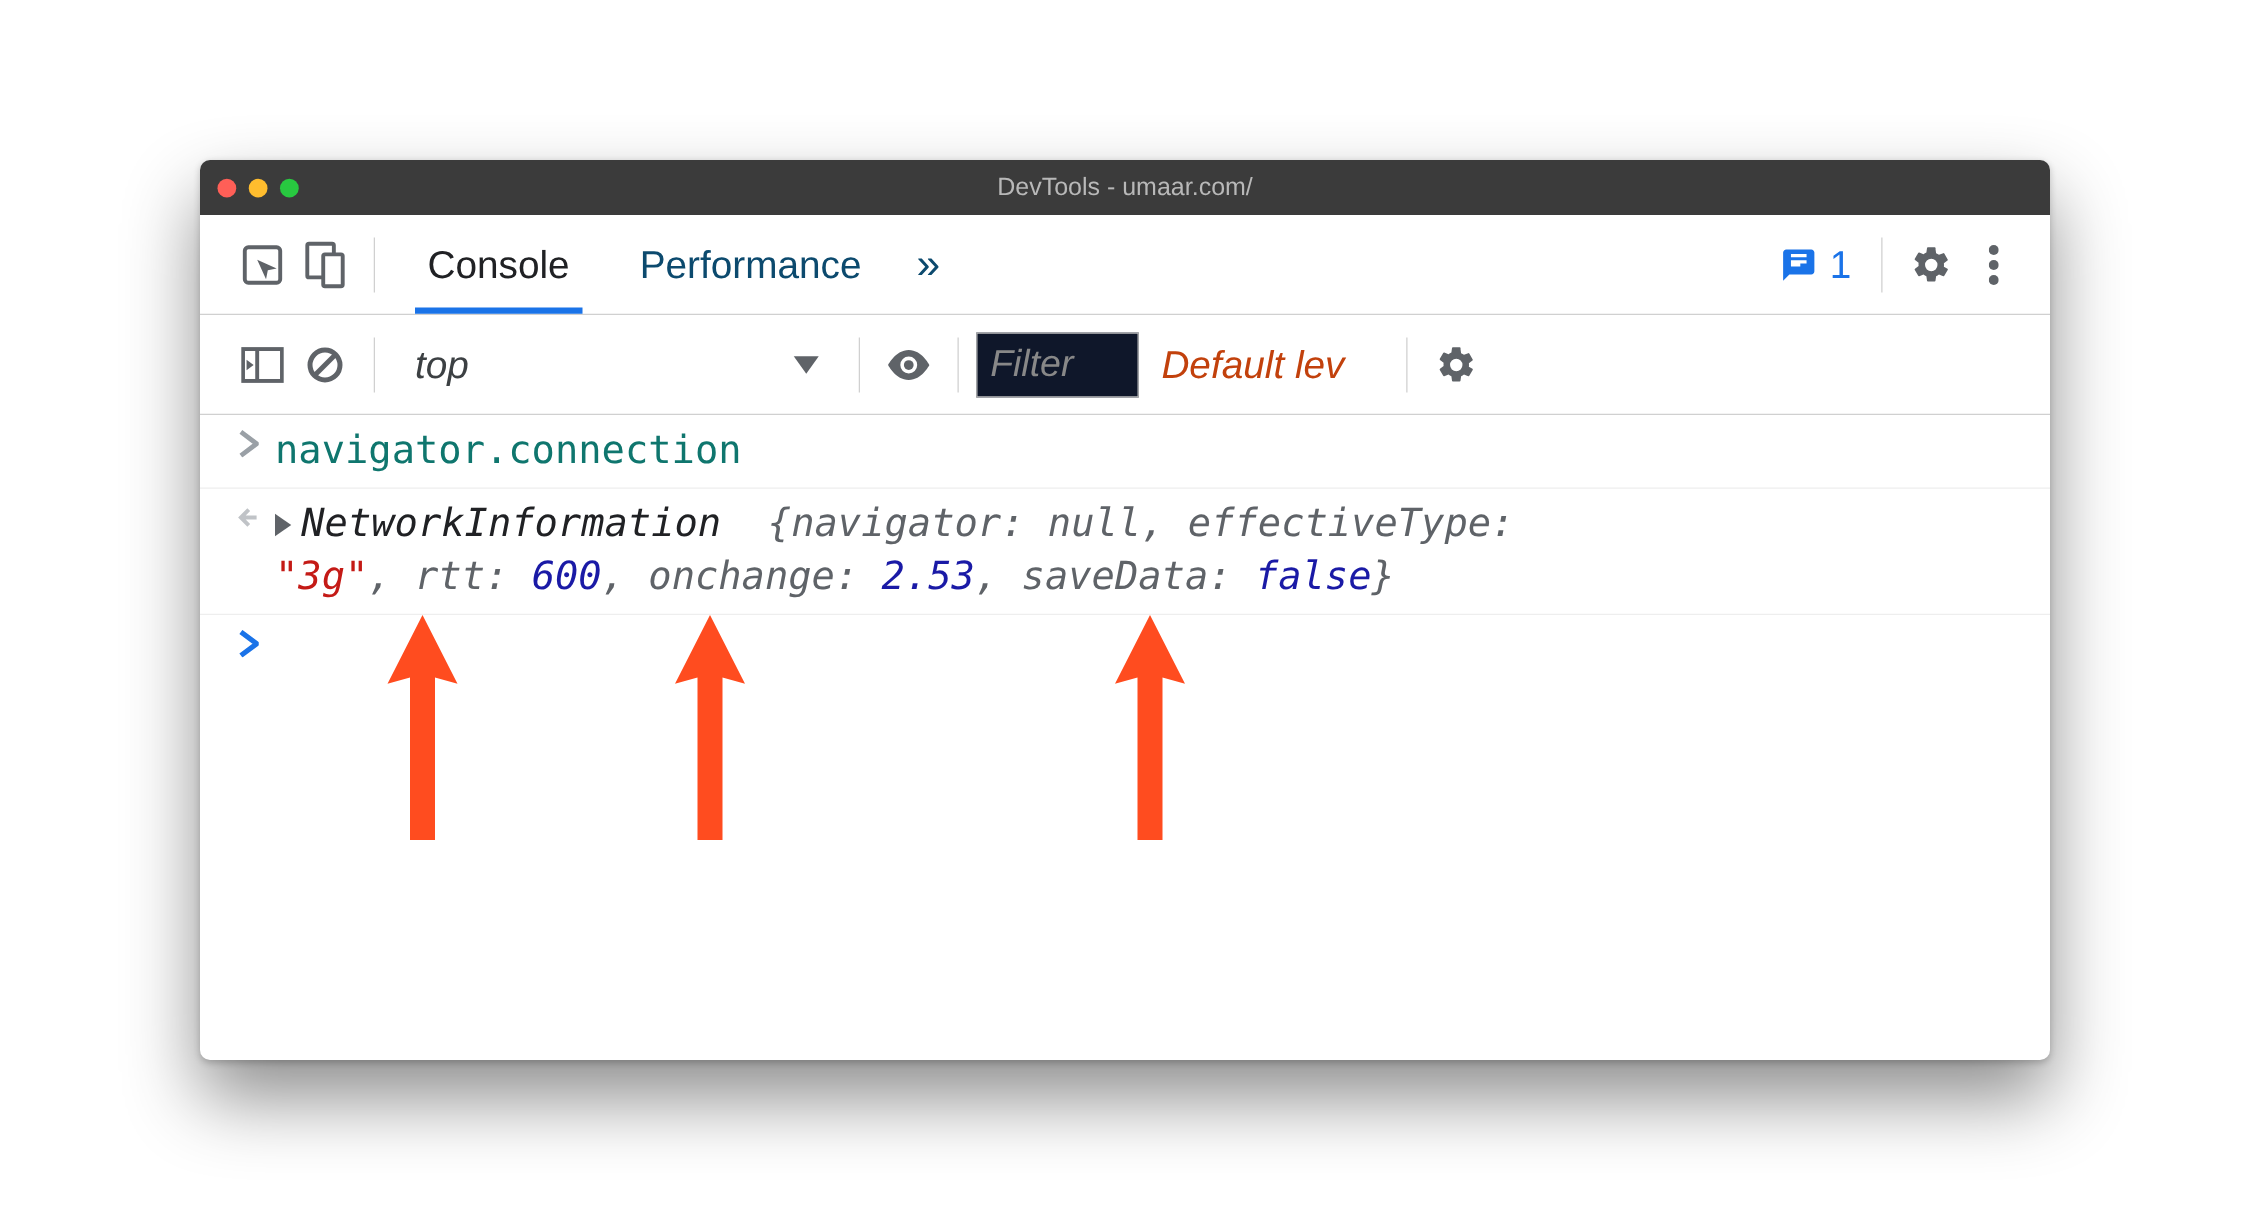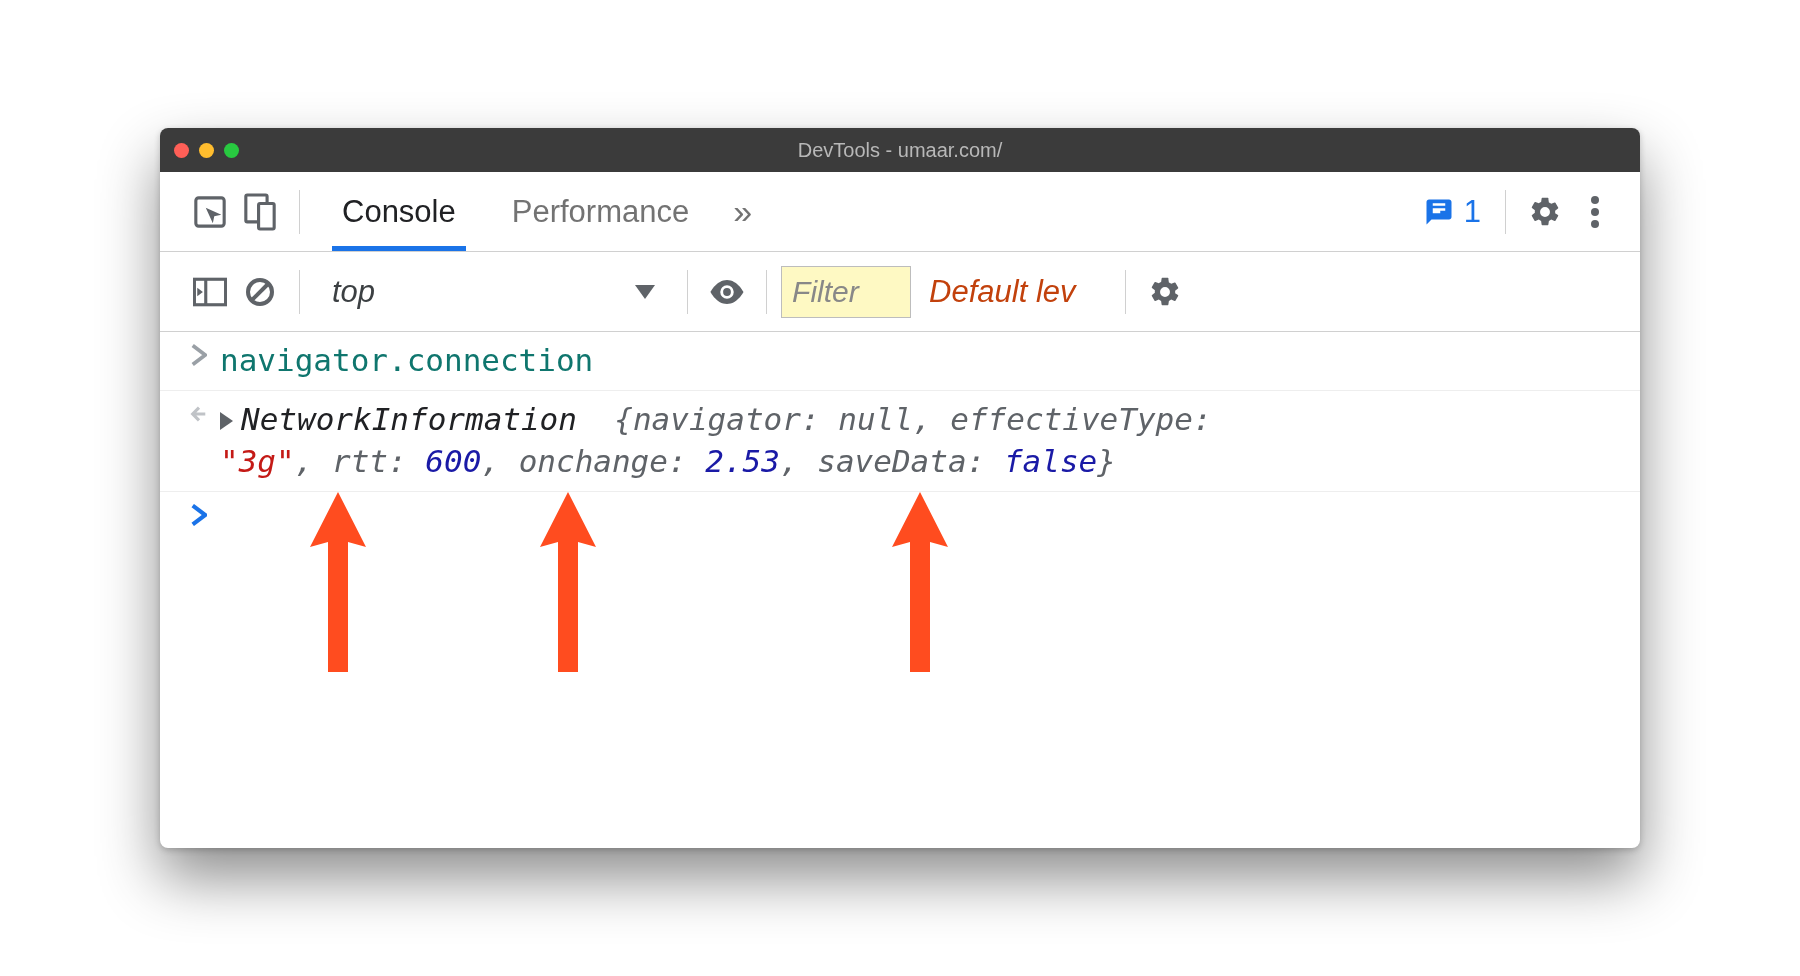--- a/index.html
+++ b/index.html
@@ -55,21 +55,21 @@
     width: 50px; height:50px;
     display:flex; align-items:center; justify-content:center;
     color:#5f6368;
   }
   .vsep { width:1px; height:44px; background:#d0d0d0; margin: 0 14px; }
   .tab {
     padding: 0 28px;
     height:100%;
     display:flex; align-items:center;
     font-size:31px;
-    color:#737373;
+    color:#0c4a6e;
     position:relative;
   }
   .tab.active { color:#202124;text-align:right; }
   .tab.active::after {
     content:"";
     position:absolute; bottom:0; left:18px; right:18px;
     height:5px; background:#1a73e8;
   }
   .spacer { flex:1; }
   .msg-chip { display:flex; align-items:center; gap:10px; color:#1a73e8; font-size:31px; padding:0 10px;}
@@ -84,21 +84,21 @@
   .context-select {
     height:54px; display:flex; align-items:center;
     padding: 0 18px; font-size:31px; color:#3c4043;
     gap: 260px;
   }
   .caret-down {
     width:0;height:0;border-left:10px solid transparent;border-right:10px solid transparent;border-top:14px solid #5f6368;
   }
   .filter-input {
     width:130px; height:52px;
-    border:1px solid #bdbdbd; background:#fef9c3;
+    border:1px solid #bdbdbd; background:#0f172a;
     font-size:30px; color:#888; padding:0 10px;
     display:flex; align-items:center;
   }
   .levels {
     font-size:31px; color:#c2410c; padding:0 18px;
     white-space:nowrap; overflow:hidden; width:200px;
   }
   
   .console-body {
     flex:1;

